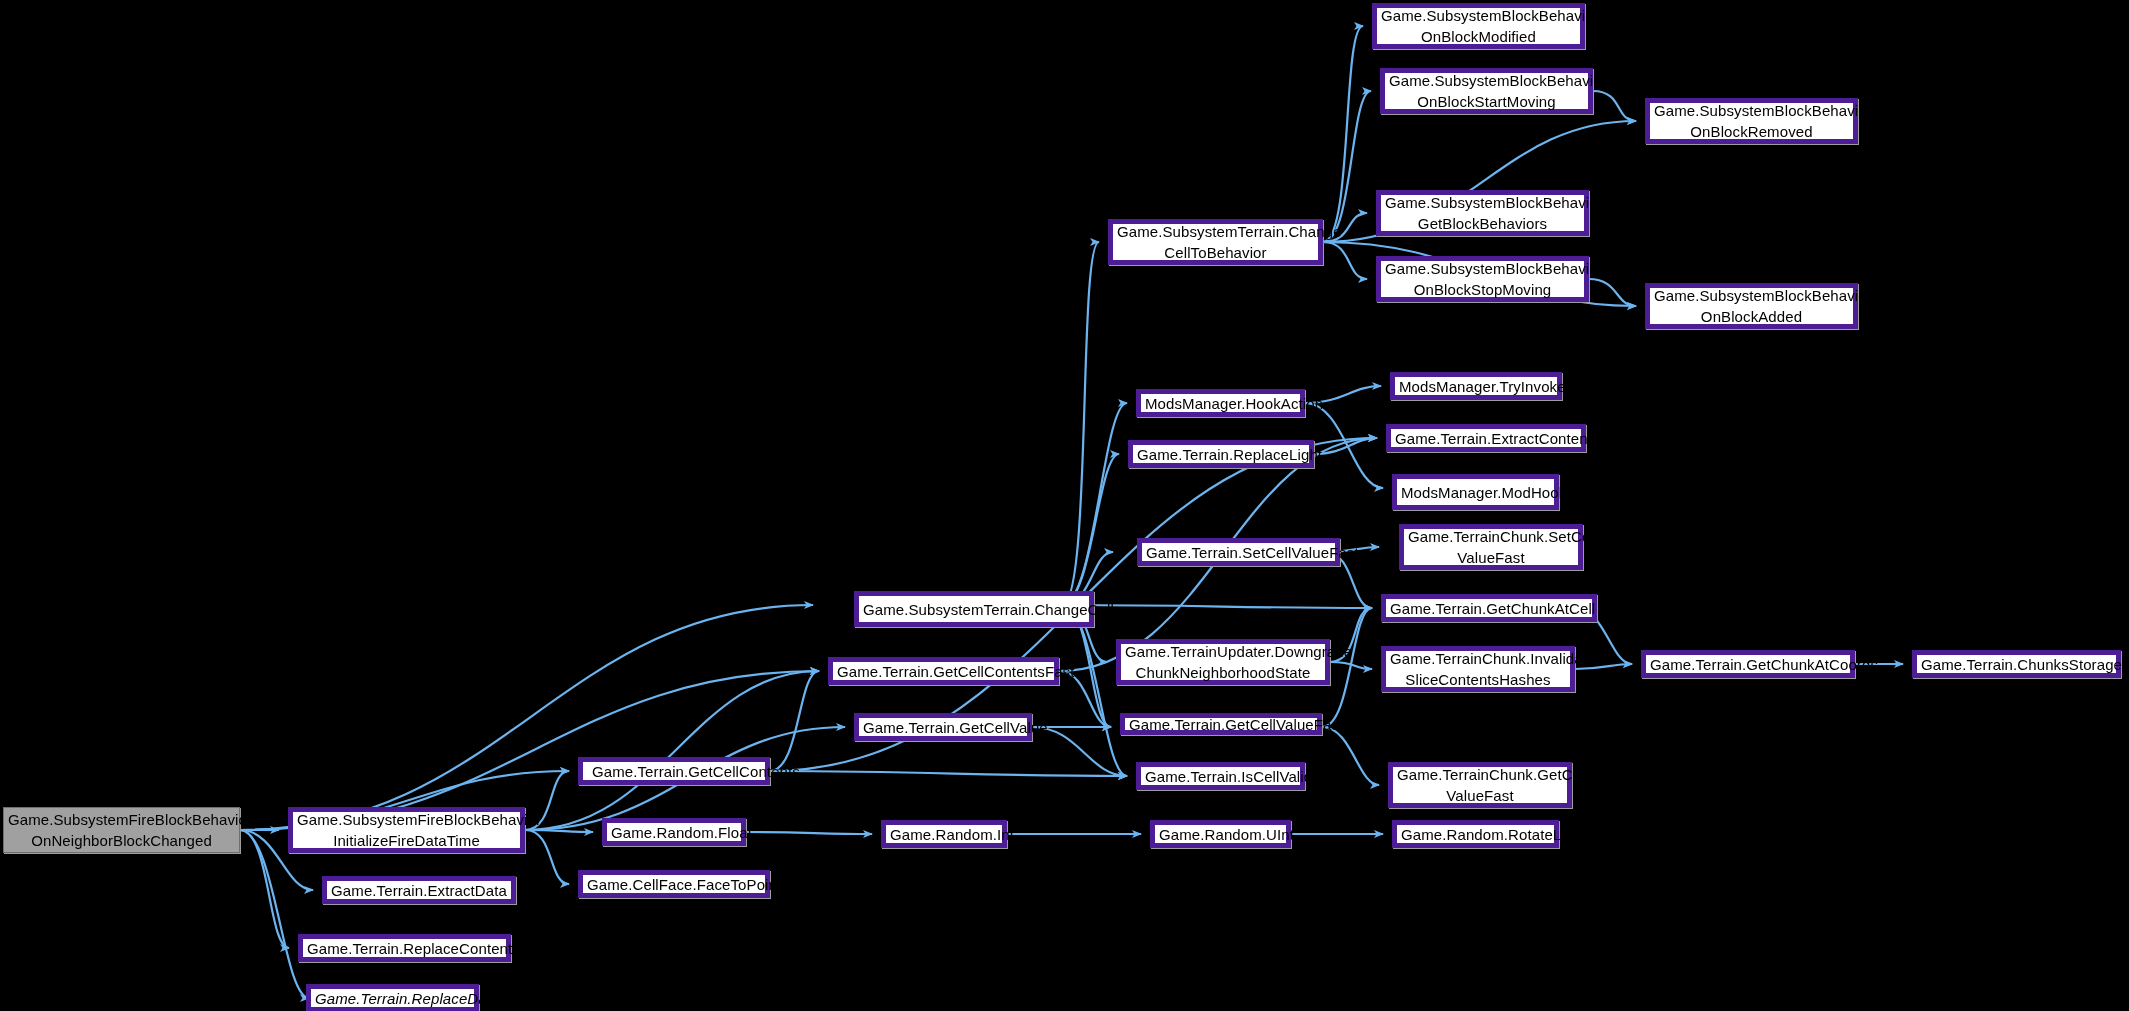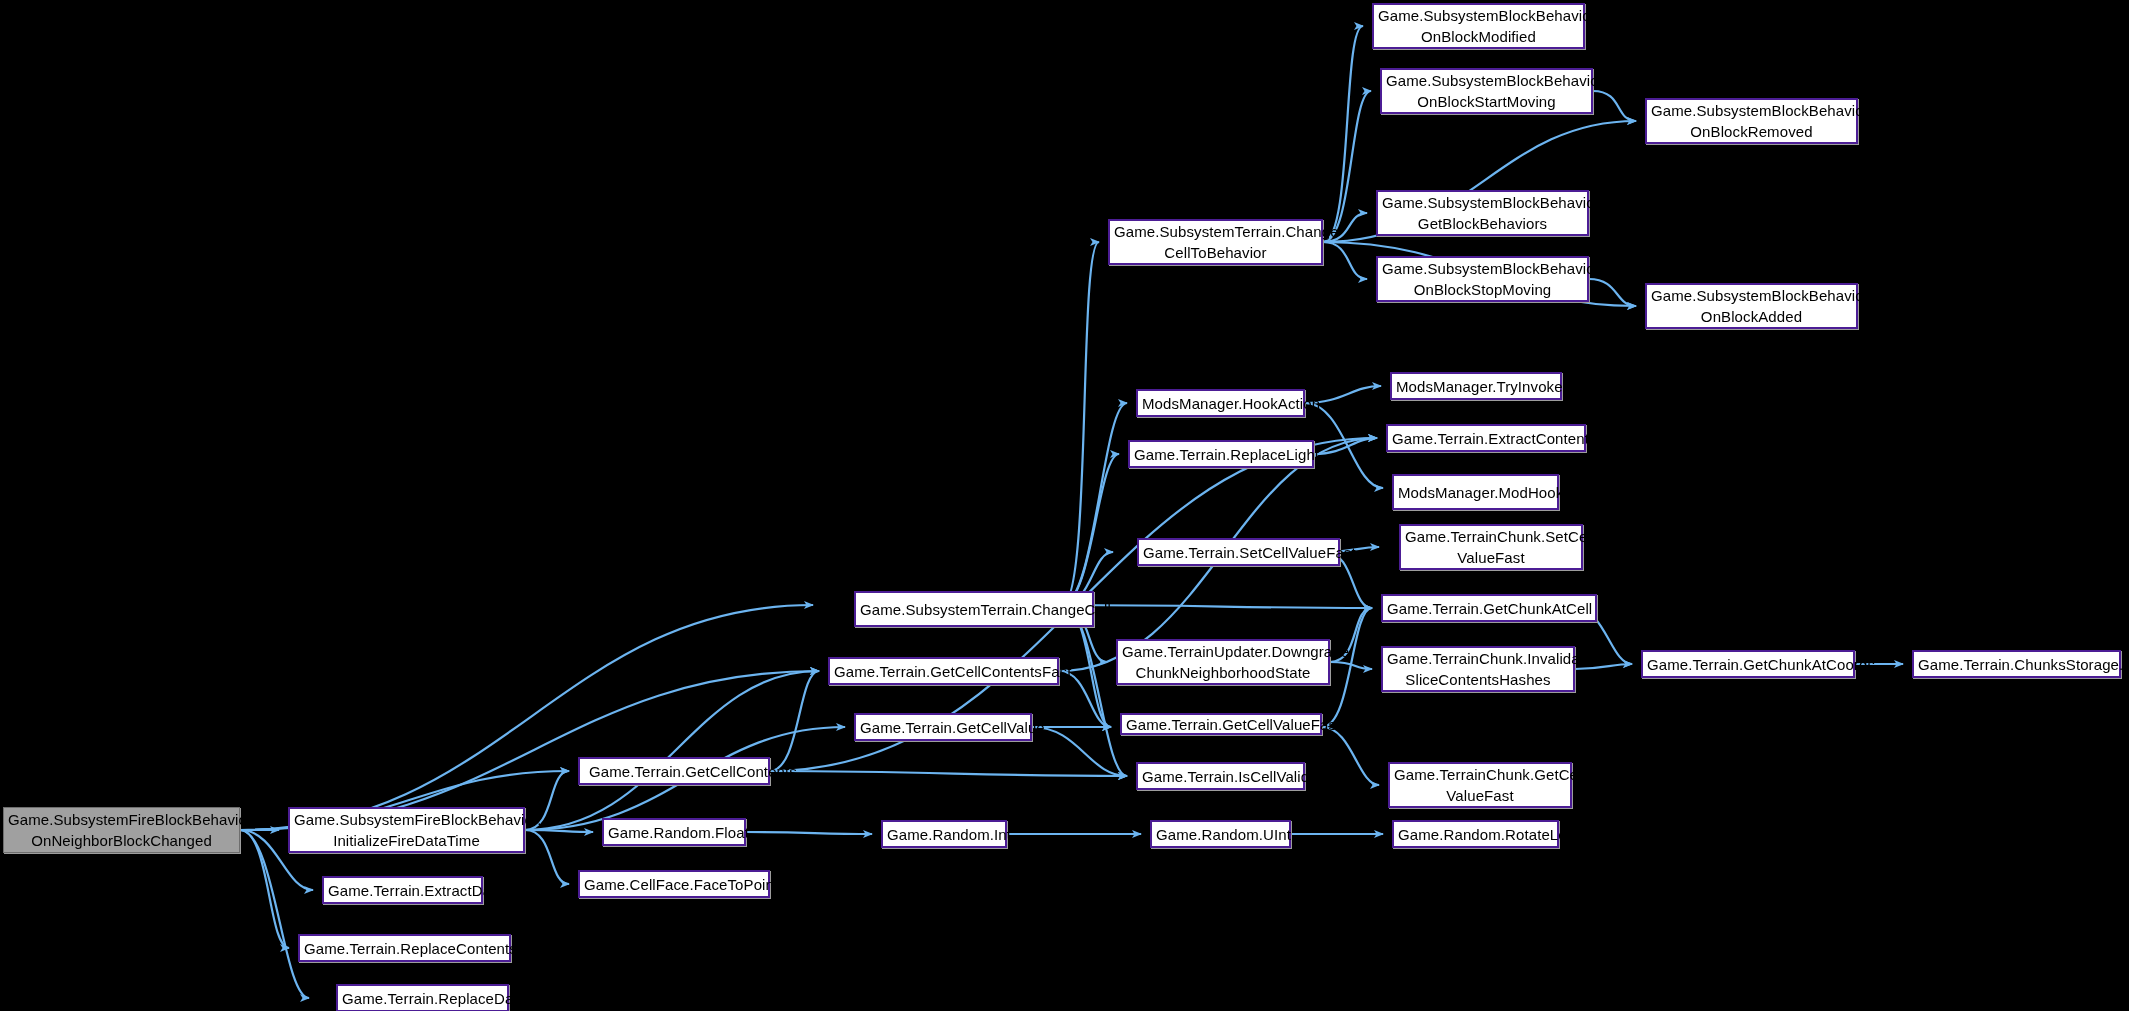--- a/index.html
+++ b/index.html
@@ -8,21 +8,21 @@
     width:2129px;height:1011px;
     background:#000;
     overflow:hidden;
     font-family:"Liberation Sans","DejaVu Sans",sans-serif;
   }
   #edges{position:absolute;left:0;top:0;width:2129px;height:1011px;pointer-events:none;}
   .node{
     position:absolute;
     box-sizing:border-box;
     background:#ffffff;
-    border:2px solid #4c1d95;
+    border:5px solid #4c1d95;
     color:#000000;
     font-size:15px;
     line-height:21px;
     letter-spacing:0.1px;
     display:flex;
     align-items:center;
     justify-content:center;
     text-align:center;
     white-space:pre-line;
     padding:1px 4px;
@@ -96,23 +96,23 @@
         <path d="M1575,608 C1605,608 1611,664 1632,664" fill="none" stroke="#6cb4f0" stroke-width="2.2" marker-end="url(#ah)"></path>
         <path d="M1575,669 C1605,669 1611,664 1632,664" fill="none" stroke="#6cb4f0" stroke-width="2.2" marker-end="url(#ah)"></path>
         <path d="M1855,664 C1885,664 1882,664 1903,664" fill="none" stroke="#6cb4f0" stroke-width="2.2" marker-end="url(#ah)"></path>
       </g>
   </svg>
   <div id="node-layer">
       <div class="node current" style="left: 3px; top: 807px; width: 237px; height: 46px;"><span>Game.SubsystemFireBlockBehavior.
 OnNeighborBlockChanged</span></div>
       <div class="node" style="left: 288px; top: 807px; width: 237px; height: 46px;"><span>Game.SubsystemFireBlockBehavior.
 InitializeFireDataTime</span></div>
-      <div class="node" style="left: 322px; top: 876px; width: 161px; height: 28px;"><span>Game.Terrain.ExtractData</span></div>
+      <div class="node" style="left: 322px; top: 876px; width: 194px; height: 28px;"><span>Game.Terrain.ExtractData</span></div>
       <div class="node" style="left: 298px; top: 934px; width: 213px; height: 28px;"><span>Game.Terrain.ReplaceContents</span></div>
-      <div class="node" style="left: 336px; top: 984px; width: 173px; height: 28px;"><span>Game.Terrain.ReplaceData</span></div>
+      <div class="node" style="left: 306px; top: 984px; width: 173px; height: 28px; font-style: italic;"><span>Game.Terrain.ReplaceData</span></div>
       <div class="node" style="left: 578px; top: 757px; width: 192px; height: 28px; padding-left: 9px;"><span>Game.Terrain.GetCellContents</span></div>
       <div class="node" style="left: 602px; top: 818px; width: 144px; height: 28px;"><span>Game.Random.Float</span></div>
       <div class="node" style="left: 578px; top: 870px; width: 192px; height: 28px;"><span>Game.CellFace.FaceToPoint3</span></div>
       <div class="node" style="left: 854px; top: 591px; width: 240px; height: 36px;"><span>Game.SubsystemTerrain.ChangeCell</span></div>
       <div class="node" style="left: 828px; top: 657px; width: 231px; height: 28px;"><span>Game.Terrain.GetCellContentsFast</span></div>
       <div class="node" style="left: 854px; top: 713px; width: 178px; height: 28px;"><span>Game.Terrain.GetCellValue</span></div>
       <div class="node" style="left: 881px; top: 820px; width: 126px; height: 28px;"><span>Game.Random.Int</span></div>
       <div class="node" style="left: 1108px; top: 219px; width: 215px; height: 46px;"><span>Game.SubsystemTerrain.Change
 CellToBehavior</span></div>
       <div class="node" style="left: 1136px; top: 389px; width: 169px; height: 28px;"><span>ModsManager.HookAction</span></div>

